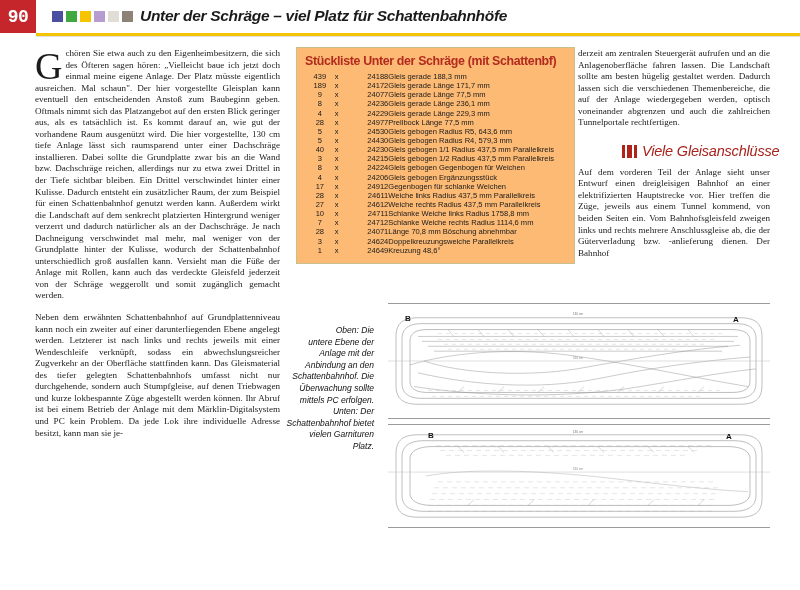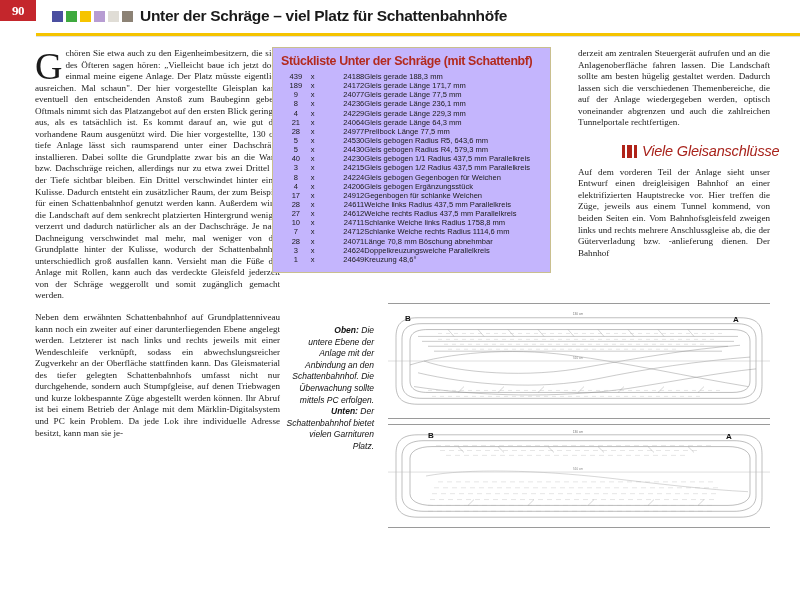--- a/index.html
+++ b/index.html
@@ -8,34 +8,34 @@
     background:#ffffff;
     font-family:"Liberation Serif", serif;
     color:#111;
     position:relative;
     overflow:hidden;
   }
 
   
   .page-header { position:absolute; left:0; top:0; width:800px; height:38px; }
   .page-badge {
-    position:absolute; left:0; top:0; width:36px; height:21px;
+    position:absolute; left:0; top:0; width:36px; height:33px;
     background:#c4262c; color:#fff;
-    font-family:Liberation Serif, serif;
-    font-weight:bold; font-size:13px;
+    font-family:Liberation Mono, monospace;
+    font-weight:bold; font-size:18px;
     display:flex; align-items:center; justify-content:center;
     letter-spacing:-0.5px;
   }
   .header-swatches { position:absolute; left:52px; top:11px; display:flex; gap:3px; }
   .sw { width:11px; height:11px; }
   .header-title {
     position:absolute; left:140px; top:7px;
     font-family:"Liberation Sans", sans-serif;
     font-weight:bold; font-size:15.5px; color:#1a1a1a;
-    letter-spacing:-0.3px; white-space:nowrap;
+    letter-spacing:-0.3px; white-space:nowrap;font-style:italic;
   }
   .header-rule {
     position:absolute; left:36px; top:33px; width:764px; height:3px;
     background:#f5c400;
   }
   .header-rule-dark {
     position:absolute; left:36px; top:36px; width:764px; height:1px;
     background:#e0e0e0;
   }
 
@@ -69,22 +69,22 @@
   .subhead-bars i { display:block; width:3px; height:13px; background:#b02319; }
   .subhead-bars i.wide { width:5px; }
   .subhead-text {
     font-family:"Liberation Sans", sans-serif;
     font-style:italic; font-size:14.5px; color:#a8231c;
     letter-spacing:-0.2px; white-space:nowrap;
   }
 
   
   .parts-box {
-    position:absolute; left:272px; top:47px; width:279px;
-    background:#c4b5fd;
+    position:absolute; left:296px; top:47px; width:279px;
+    background:#fdba74;
     border:1px solid #c9bf8e;
     padding:6px 20px 7px 8px;
   }
   .parts-title {
     font-family:"Liberation Sans", sans-serif;
     font-weight:bold; font-size:12.4px; color:#b32a1e;
     margin-bottom:5px; letter-spacing:-0.35px; white-space:nowrap;
   }
   table.parts { width:100%; border-collapse:collapse;
     font-family:"Liberation Sans", sans-serif; font-size:7.55px; color:#1a1a1a; }
@@ -94,21 +94,21 @@
   td.art { text-align:right; width:44px; padding-left:2px; }
   td.desc{ text-align:left; padding-left:8px; }
 
   
   .caption {
     position:absolute; left:286px; top:325px; width:88px;
     font-family:"Liberation Sans", sans-serif;
     font-style:italic; font-size:8.5px; line-height:11.6px;
     text-align:right; color:#111;
   }
-  .caption b { font-weight:bold; font-style:italic;padding-left:29px; }
+  .caption b { font-weight:normal; font-style:italic;padding-left:29px; }
 
   
   .plan {
     position:absolute; background:#fff;
     border-top:1px solid #9a9a9a;
     border-bottom:1px solid #9a9a9a;
     overflow:hidden;
   }
   .plan-top    { left:388px; top:303px; width:382px; height:116px; }
   .plan-bottom { left:388px; top:424px; width:382px; height:104px; }
@@ -168,26 +168,20 @@
           <td class="qty">8</td>
           <td class="x">x</td>
           <td class="art">24236</td>
           <td class="desc">Gleis gerade Länge 236,1 mm</td>
         </tr>
         <tr>
           <td class="qty">4</td>
           <td class="x">x</td>
           <td class="art">24229</td>
           <td class="desc">Gleis gerade Länge 229,3 mm</td>
-        </tr>
-        <tr>
-          <td class="qty">21</td>
-          <td class="x">x</td>
-          <td class="art">24064</td>
-          <td class="desc">Gleis gerade Länge 64,3 mm</td>
         </tr>
         <tr>
           <td class="qty">28</td>
           <td class="x">x</td>
           <td class="art">24977</td>
           <td class="desc">Prellbock Länge 77,5 mm</td>
         </tr>
         <tr>
           <td class="qty">5</td>
           <td class="x">x</td>

